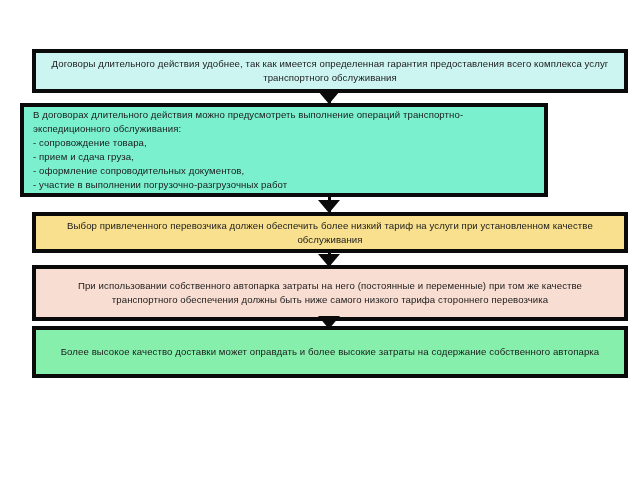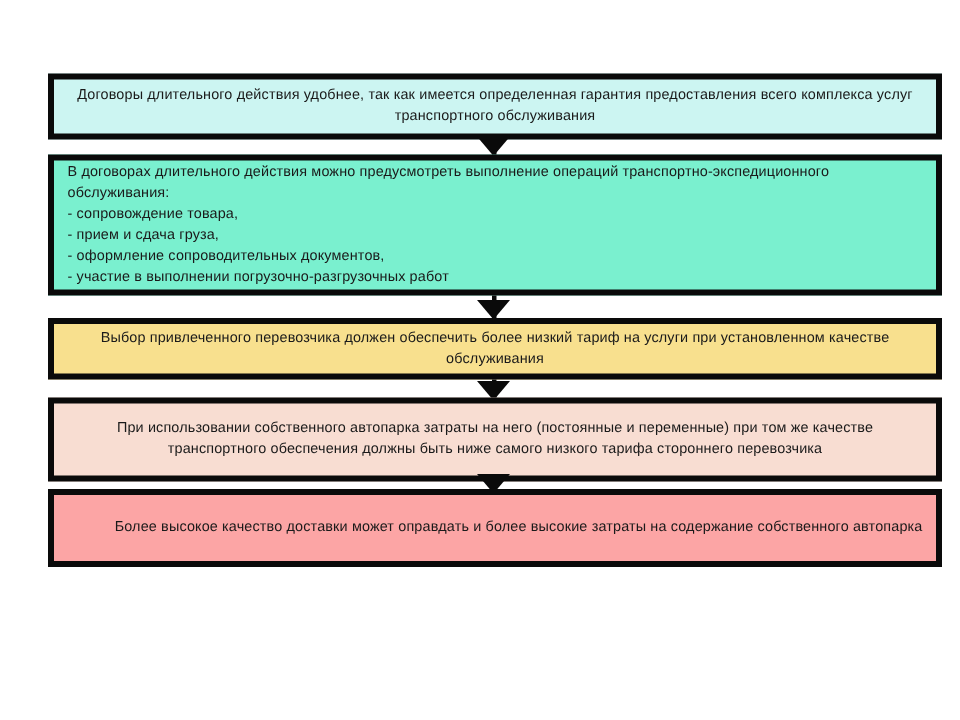--- a/index.html
+++ b/index.html
@@ -34,21 +34,21 @@
   .flow-box .txt {
     display: block;
     padding: 0 9px;
     white-space: pre-line;
   }
   .center .txt { text-align: center; }
   .left .txt { text-align: left; }
 
   
   #box-1 { left: 32px; top: 49px;  width: 596px; height: 44px; }
-  #box-2 { left: 32px; top: 103px; width: 596px; height: 94px; }
+  #box-2 { left: 20px; top: 103px; width: 528px; height: 94px; }
   #box-3 { left: 32px; top: 212px; width: 596px; height: 41px; }
   #box-4 { left: 32px; top: 265px; width: 596px; height: 56px; }
   #box-5 { left: 32px; top: 326px; width: 596px; height: 52px; }
 
   
   .connector {
     position: absolute;
     width: 0;
     border-left: 3px solid #0a0a0a;
   }
@@ -99,17 +99,17 @@
   <div class="connector" id="conn-3"></div>
   <div class="arrowhead" id="arrow-3"></div>
 
   <div class="flow-box center" id="box-4" style="background: rgb(248, 221, 210); border-color: rgb(10, 10, 10);">
     <span class="txt">При использовании собственного автопарка затраты на него (постоянные и переменные) при том же качестве транспортного обеспечения должны быть ниже самого низкого тарифа стороннего перевозчика</span>
   </div>
 
   <div class="connector" id="conn-4"></div>
   <div class="arrowhead" id="arrow-4"></div>
 
-  <div class="flow-box center" id="box-5" style="background: #fca5a5; border-color: rgb(10, 10, 10); align-items: flex-end;">
+  <div class="flow-box center" id="box-5" style="background: #86efac; border-color: rgb(10, 10, 10);">
     <span class="txt">Более высокое качество доставки может оправдать и более высокие затраты на содержание собственного автопарка</span>
   </div>
 
 </div>
 
 </body></html>

